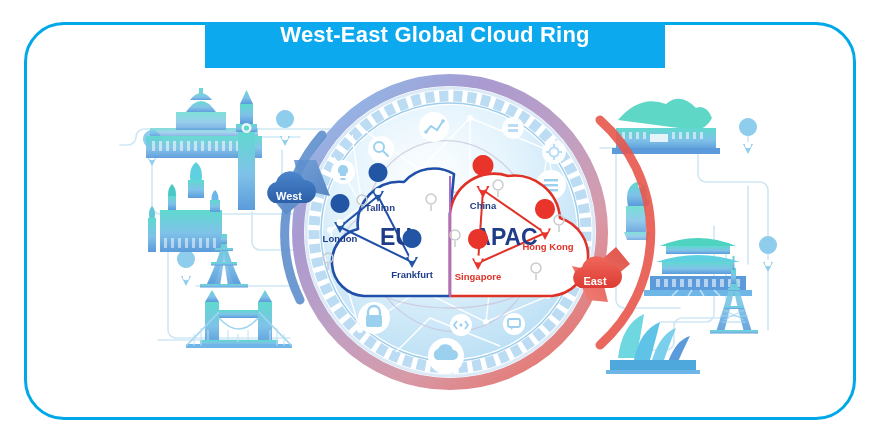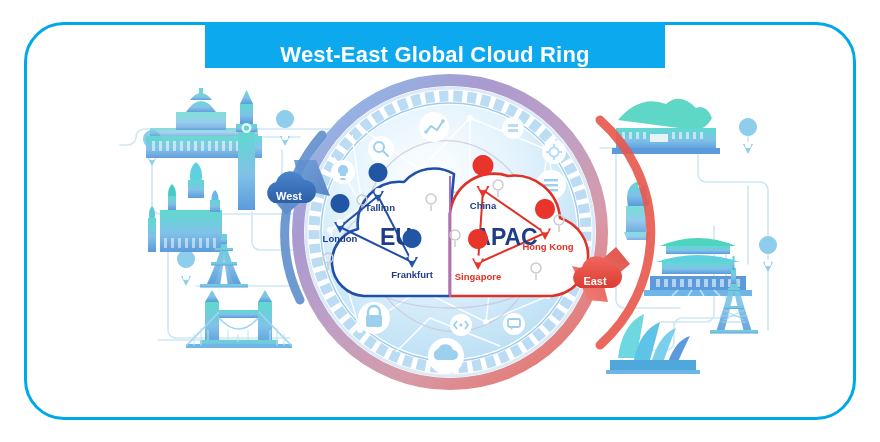--- a/index.html
+++ b/index.html
@@ -4,21 +4,21 @@
 <style>
   html,body{margin:0;padding:0;background:#ffffff;}
   body{width:880px;height:442px;overflow:hidden;
        font-family:"Liberation Sans","DejaVu Sans",sans-serif;}
   #stage{position:relative;width:880px;height:442px;background:#fff;}
 
   .frame{position:absolute;left:24px;top:22px;width:832px;height:398px;
          border:3px solid #00A8E8;border-radius:40px;box-sizing:border-box;}
 
   .titlebar{position:absolute;left:205px;top:22px;width:460px;height:46px;
-            background:#0CA9EE;display:flex;align-items:flex-end;justify-content:center;}
+            background:#0CA9EE;display:flex;align-items:flex-start;justify-content:center;}
   .titlebar span{color:#fff;font-size:22px;font-weight:bold;letter-spacing:.2px;}
 
   svg{position:absolute;left:0;top:0;}
   .nolayout{pointer-events:none;}
 </style>
 </head>
 <body>
 
 <div id="stage">
 

